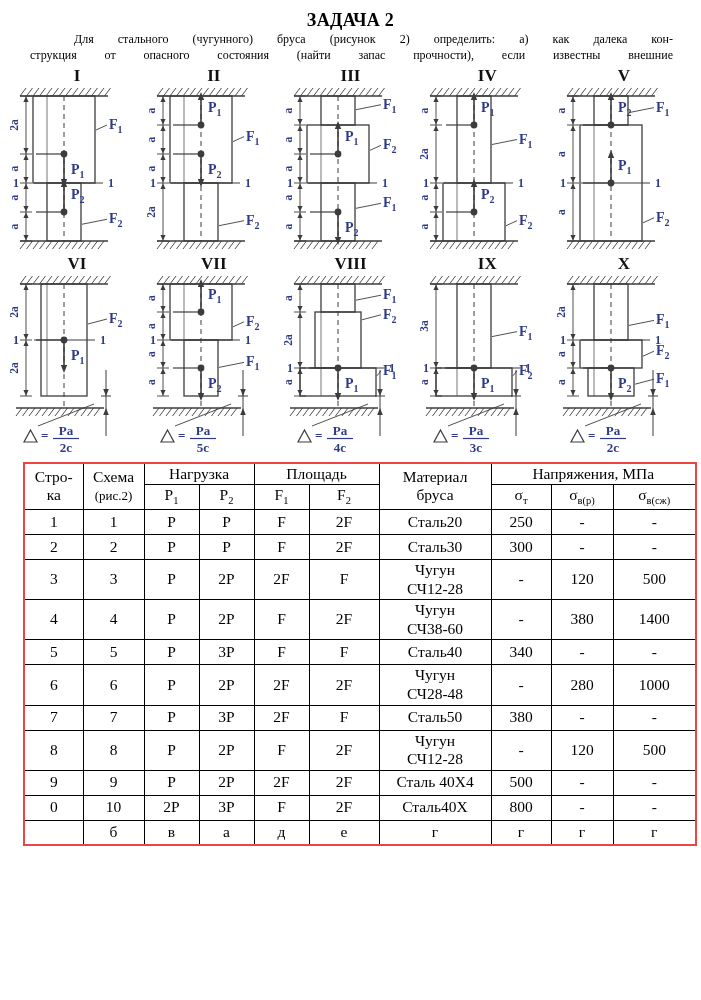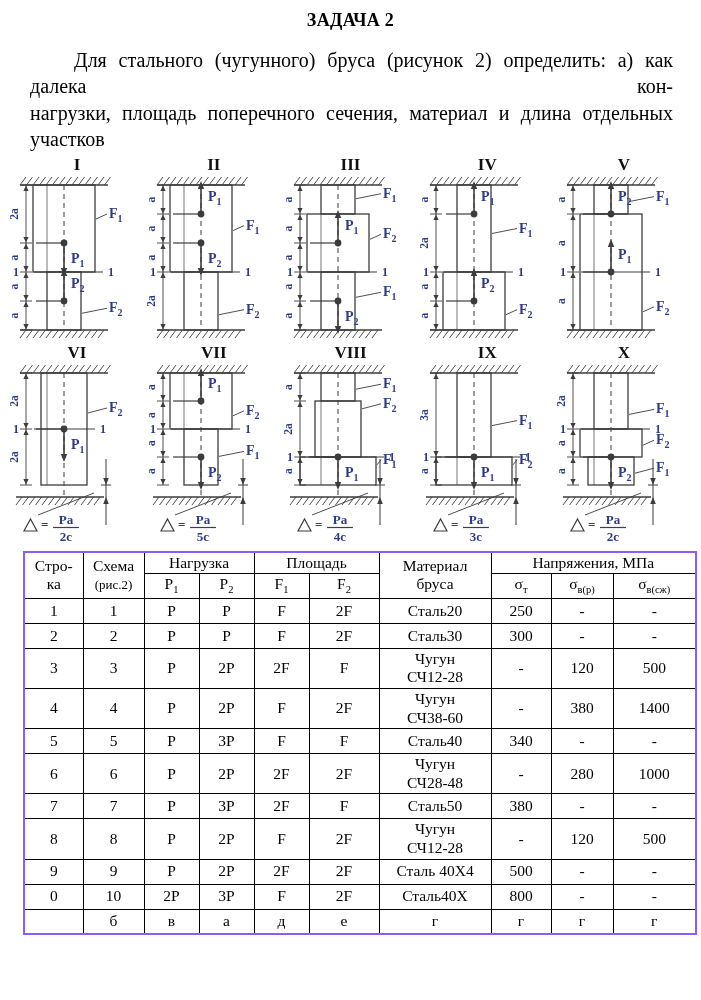--- a/index.html
+++ b/index.html
@@ -1,48 +1,48 @@
 <!DOCTYPE html>
 <html><head>
 <meta charset="utf-8">
 <style>
   html,body{margin:0;padding:0;background:#fff;}
   body{width:701px;height:1000px;overflow:hidden;color:#000;
        font-family:"Liberation Serif", serif;}
   .page{width:701px;height:1000px;position:relative;}
   .title{font-size:18px;font-weight:bold;text-align:center;padding-top:10px;letter-spacing:.3px;}
-  .para{font-size:20px;line-height:1.32;margin:16px 28px 2px 30px;}
+  .para{font-size:12px;line-height:1.32;margin:1px 28px 2px 30px;}
   .para .line{text-align:justify;text-align-last:justify;}
   .para .line.first{text-indent:44px;}
   .para .line.last{text-align-last:left;}
   .figrow{display:flex;justify-content:space-between;padding:0 10px;}
   .diag{width:134px;}
   .dlabel{text-align:center;font-weight:bold;font-size:17px;height:20px;line-height:20px;color:#111;}
   svg{display:block;}
   svg text{font-family:"Liberation Serif", serif;}
   .figcap{text-align:center;font-size:16.5px;margin-top:2px;}
   .tablabel{text-align:right;font-size:16.5px;margin:3px 14px 2px 0;}
   table{border-collapse:collapse;table-layout:fixed;width:672px;margin:2px 18px 0 23px;
-        font-size:15.5px;border:2px solid #8b5cf6;}
+        font-size:15.5px;border:2px solid #ef4444;}
   th,td{border:1px solid #000;text-align:center;vertical-align:middle;
         padding:1px 2px;line-height:1.2;font-weight:normal;}
   thead th{font-size:15.5px;}
   td.mat{white-space:pre-line;}
   sub{font-size:10.5px;}
   .hsmall{font-size:13px;}
   tbody tr{height:25px;}
 </style>
 </head>
 <body>
 
 <div class="page">
   <div class="title">ЗАДАЧА 2</div>
   <div class="para" id="intro">
       <div class="line first">Для стального (чугунного) бруса (рисунок 2) определить:  а) как далека кон-</div>
-      <div class="line">нагрузки, площадь поперечного сечения, материал и длина отдельных участков</div>
+      <div class="line">струкция от опасного состояния (найти запас прочности), если известны внешние</div>
     </div>
   <div class="figrow" id="figrow1">
       <div class="diag">
         <div class="dlabel">I</div>
         <svg width="134" height="168" viewBox="0 0 134 168">
           <g>
             <line x1="10" y1="10" x2="98" y2="10" stroke="#3c3c3c" stroke-width="1.3"></line>
             <line x1="10" y1="10" x2="16" y2="2" stroke="#3c3c3c" stroke-width="0.9"></line>
             <line x1="16.5" y1="10" x2="22.5" y2="2" stroke="#3c3c3c" stroke-width="0.9"></line>
             <line x1="23" y1="10" x2="29" y2="2" stroke="#3c3c3c" stroke-width="0.9"></line>

